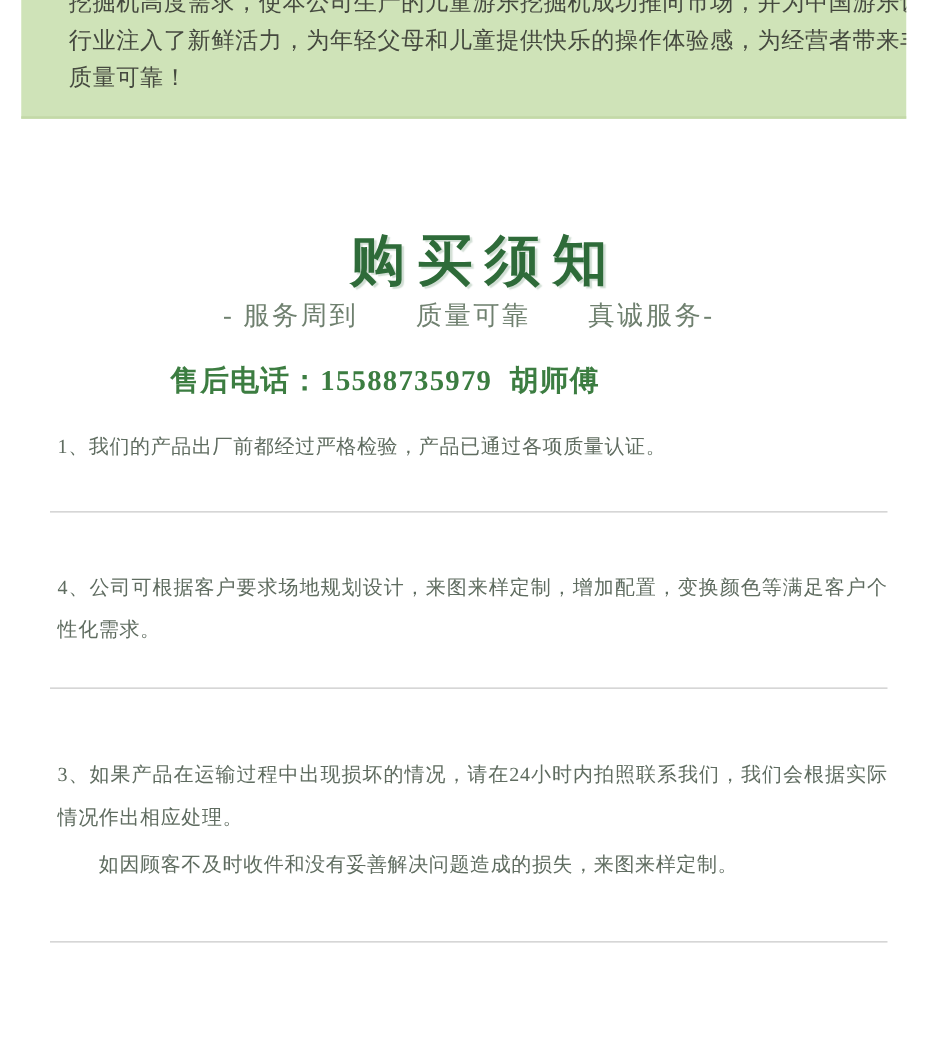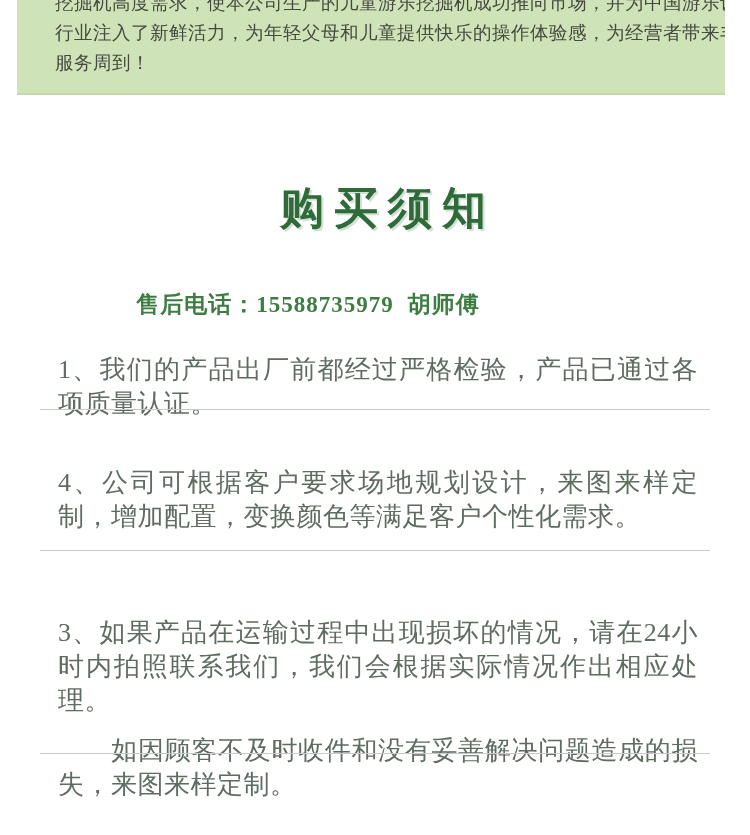--- a/index.html
+++ b/index.html
@@ -32,21 +32,21 @@
     letter-spacing:2px;white-space:pre;
   }
   .hotline{
     position:absolute;top:289px;left:0;width:616px;
     text-align:center;font-size:23px;font-weight:700;color:#3c7d41;
     letter-spacing:1px;
   }
   .hotline .hc{margin-left:14px;}
   .item{position:absolute;left:42px;width:672px;}
   .item p{
-    margin:16px;font-size:26px;line-height:34px;color:#5f6c60;
+    margin:4px;font-size:16px;line-height:34px;color:#5f6c60;
     letter-spacing:0.5px;text-align:justify;
   }
   .i1{top:337px;}
   .i2{top:450px;}
   .i3{top:600px;}
   .divider{
     position:absolute;left:40px;width:670px;height:0;margin:0;
     border:none;border-top:1px solid #c9c9c9;
   }
   .d1{top:409px;}
@@ -55,26 +55,27 @@
 </style>
 </head>
 <body>
 
 <div class="canvas">
 
   <div class="intro-box">
     <div class="intro-text">
       <p>挖掘机高度需求，使本公司生产的儿童游乐挖掘机成功推向市场，并为中国游乐设备</p>
       <p>行业注入了新鲜活力，为年轻父母和儿童提供快乐的操作体验感，为经营者带来丰厚</p>
-      <p>服务周到！</p>
+      <p>质量可靠！</p>
     </div>
   </div>
 
   <h1 class="title">购买须知</h1>
 
+  <div class="subtitle">- 服务周到　　质量可靠　　真诚服务-</div>
 
   <div class="hotline"><span class="hl">售后电话：</span><span class="hp">15588735979</span><span class="hc">胡师傅</span>
   </div>
 
   <div class="item i1">
     <p>1、我们的产品出厂前都经过严格检验，产品已通过各项质量认证。</p>
   </div>
   <hr class="divider d1">
 
   <div class="item i2">

